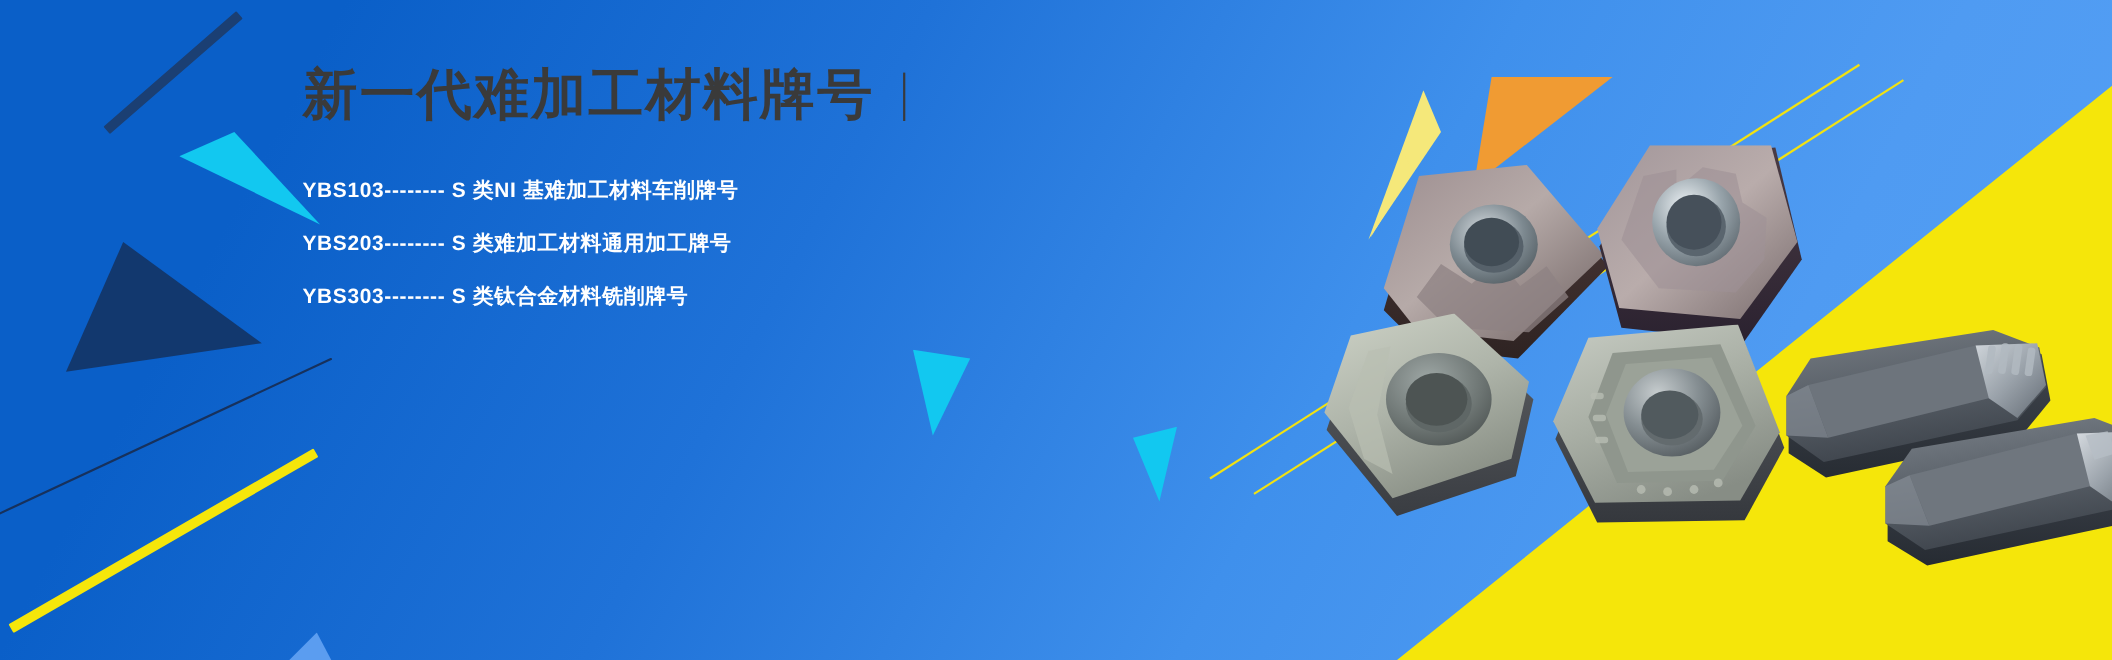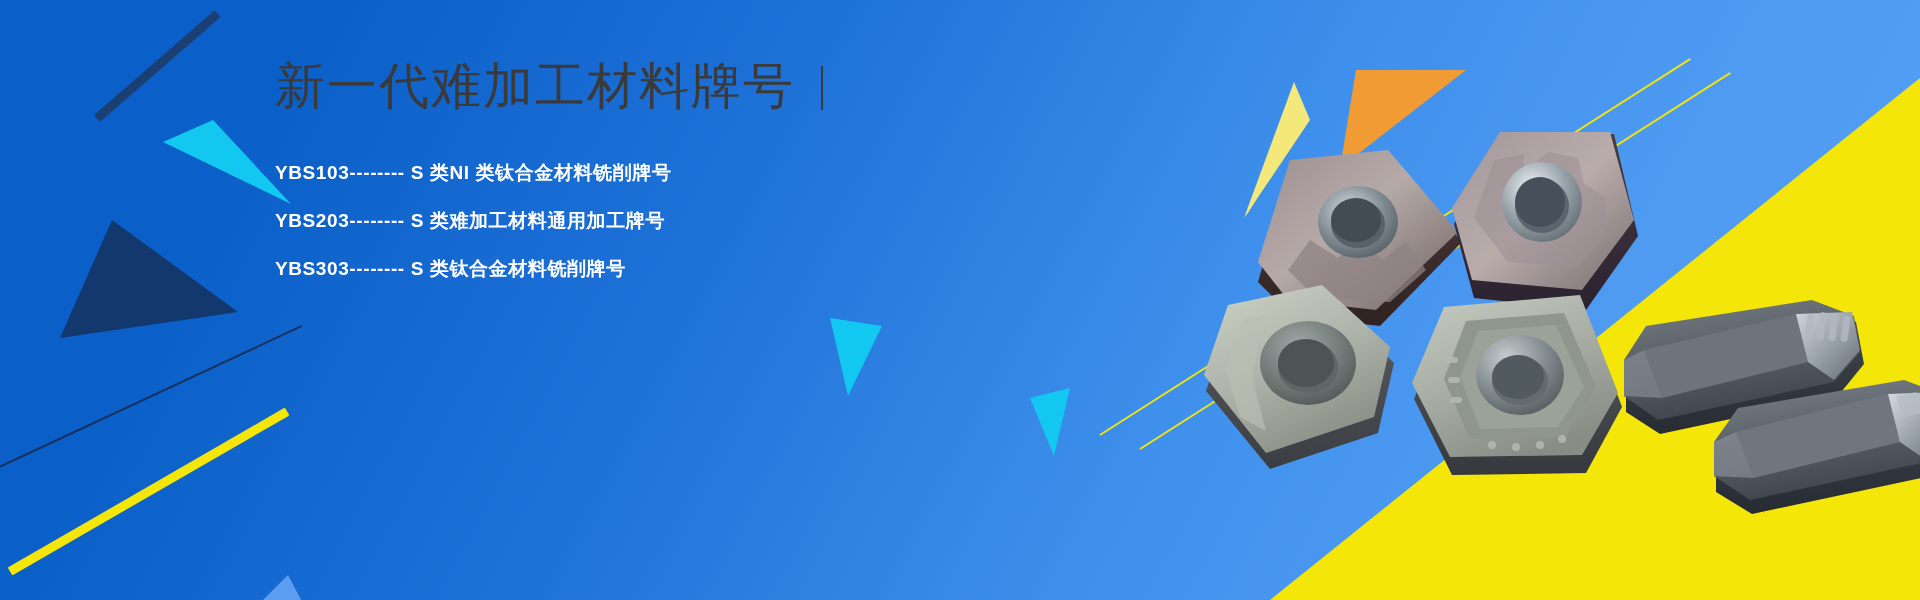--- a/index.html
+++ b/index.html
@@ -26,21 +26,21 @@
 
   
   .shape{position:absolute;}
 
   .bar{position:absolute;transform-origin:left center;border-radius:1px;}
 
   
   .text-col{position:absolute;left:275px;top:58px;width:900px;}
   .headline-row{display:flex;align-items:flex-end;gap:0px;}
   .headline{
-    font-size:50px;font-weight:400;color:#3a3a3a;
+    font-size:50px;font-weight:700;color:#3a3a3a;
     letter-spacing:2px;line-height:1.15;white-space:nowrap;
   }
   .headline-sep{
     display:inline-block;width:2px;height:44px;background:#3a3a3a;
     margin:0 18px 6px 26px;
   }
   .headline-ybs{
     font-size:38px;font-weight:400;color:#3a3a3a;
     letter-spacing:12px;line-height:1;padding-bottom:4px;white-space:nowrap;
   }
@@ -293,20 +293,20 @@
 
     <div class="headline-row">
       <div class="headline">新一代难加工材料牌号</div>
       <span class="headline-sep"></span>
     </div>
 
     <div class="para">
     </div>
 
     <div class="grades">
-      <p>YBS103-------- S 类NI 类钛合金材料铣削牌号</p>
+      <p>YBS103-------- S 类NI 基难加工材料车削牌号</p>
       <p>YBS203-------- S 类难加工材料通用加工牌号</p>
       <p>YBS303-------- S 类钛合金材料铣削牌号</p>
     </div>
 
   </div>
 
 </div>
 
 </body></html>

